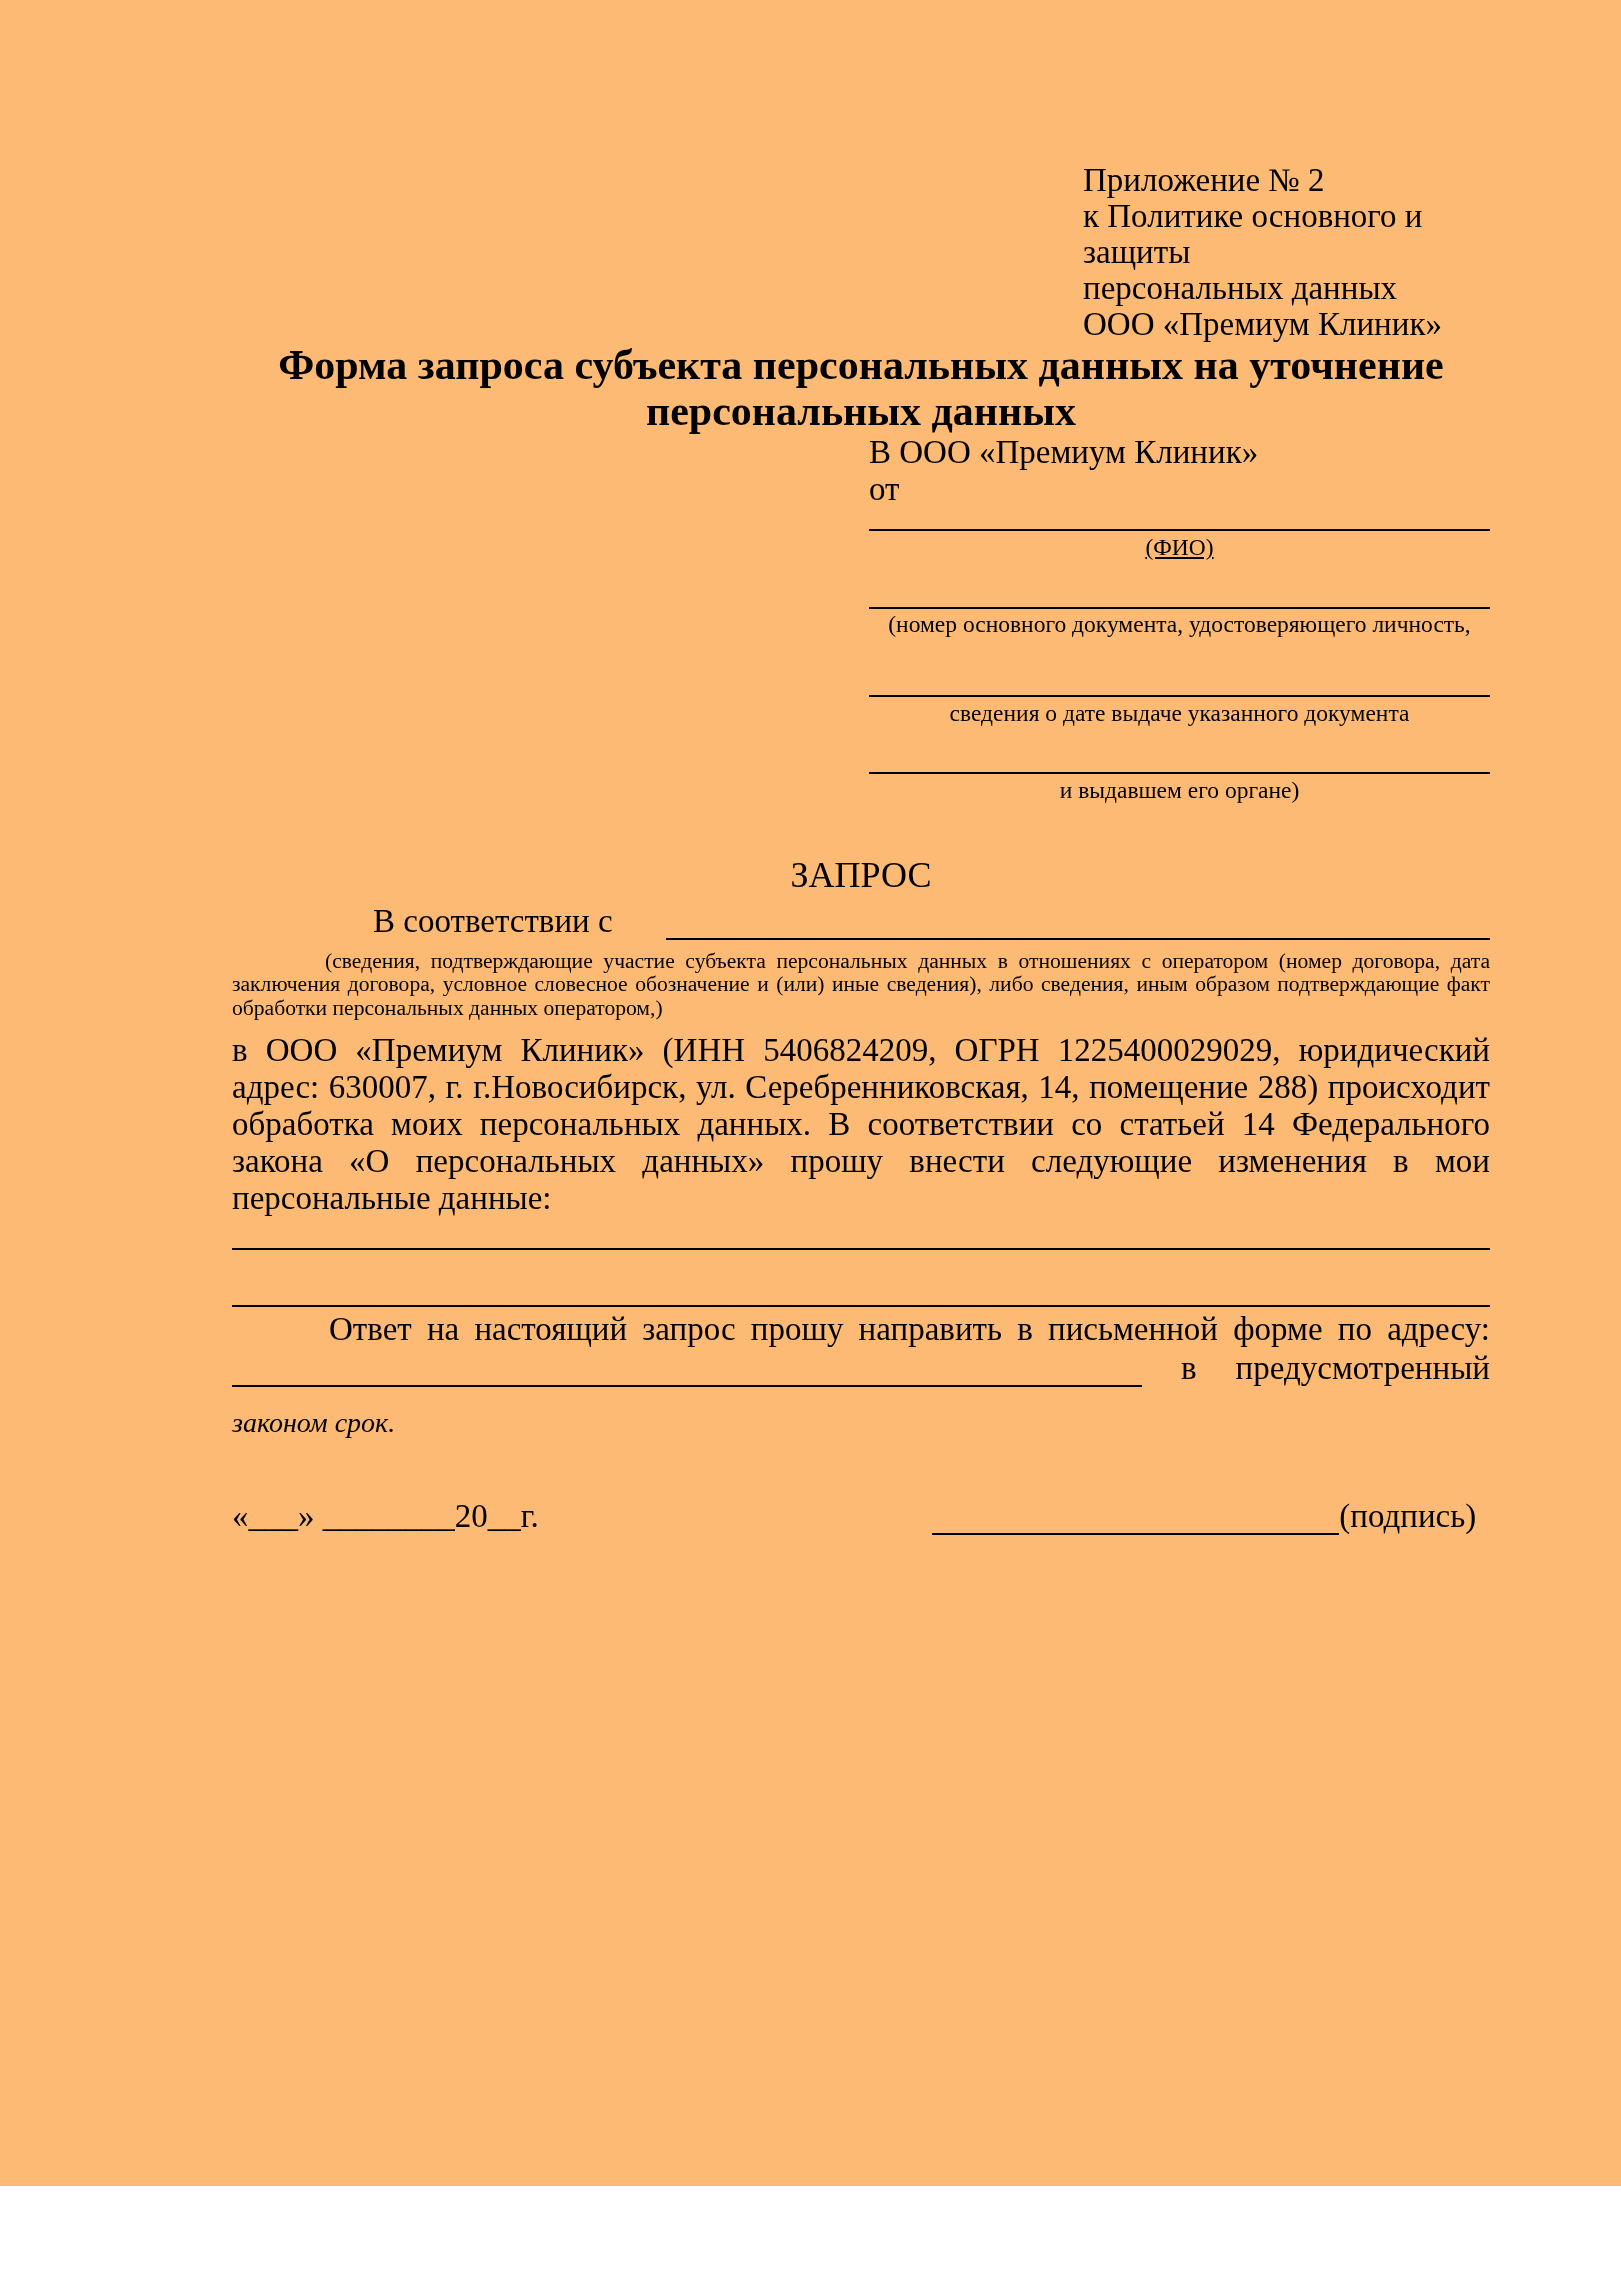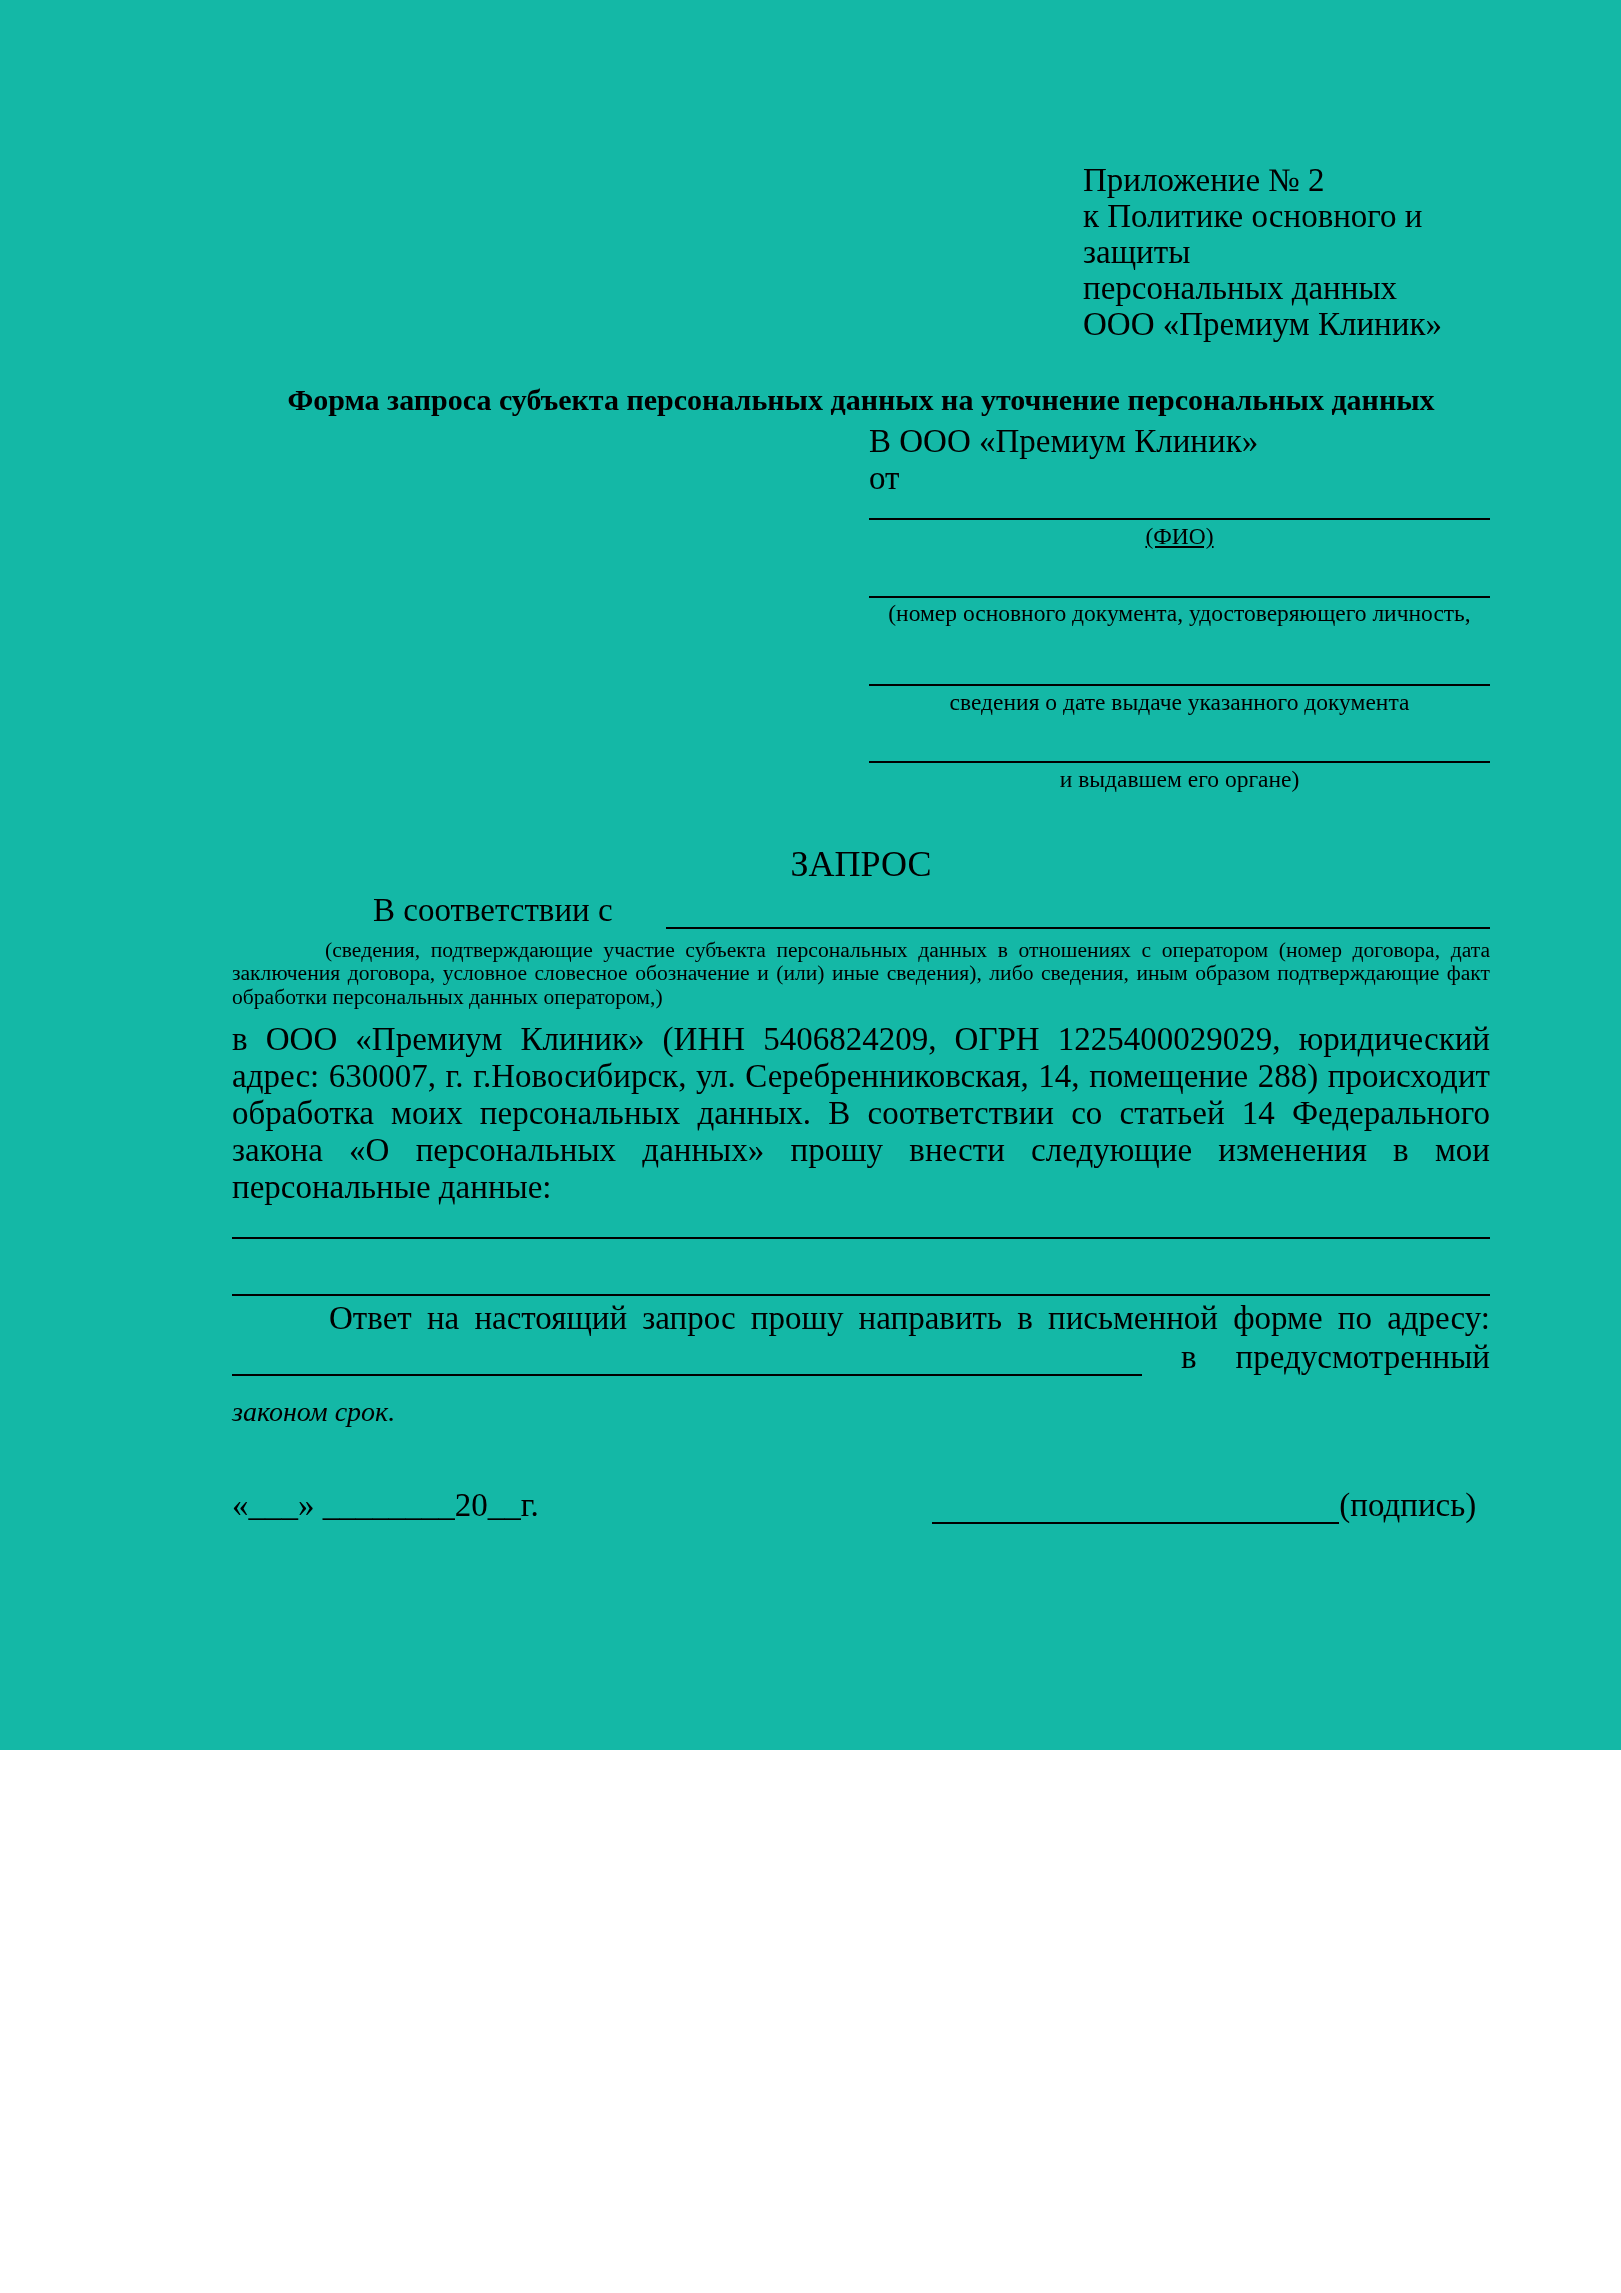--- a/index.html
+++ b/index.html
@@ -1,26 +1,26 @@
 <!DOCTYPE html>
 <html><head>
 <meta charset="utf-8">
 <style>
   html,body{margin:0;padding:0;background:#ffffff;}
   body{width:1621px;height:2294px;position:relative;color:#000;
        font-family:"Liberation Serif","DejaVu Serif",serif;}
-  .page{box-sizing:border-box;width:1621px;height:1750px;background:#14b8a6;
+  .page{box-sizing:border-box;width:1621px;height:2186px;background:#fdba74;
         padding:162px 131px 0 232px;overflow:hidden;}
 
   
   .appendix{margin-left:851px;font-size:33px;line-height:36px;}
 
   
-  .title{margin-top:35px;text-align:center;font-weight:bold;
-         font-size:30px;line-height:46px;}
+  .title{text-align:center;font-weight:bold;
+         font-size:42px;line-height:46px;}
 
   
   .addressee{margin-left:637px;font-size:33px;line-height:37px;}
   .addressee .field{margin-top:32px;}
   .addressee .field.tall{margin-top:43px;}
   .addressee .rule{border-bottom:2px solid #000;height:13.7px;}
   .addressee .caption{text-align:center;font-size:23.5px;line-height:26.5px;padding-top:2.9px;}
   .addressee .rule-first{margin-top:7.8px;text-decoration:underline;}
 
   

